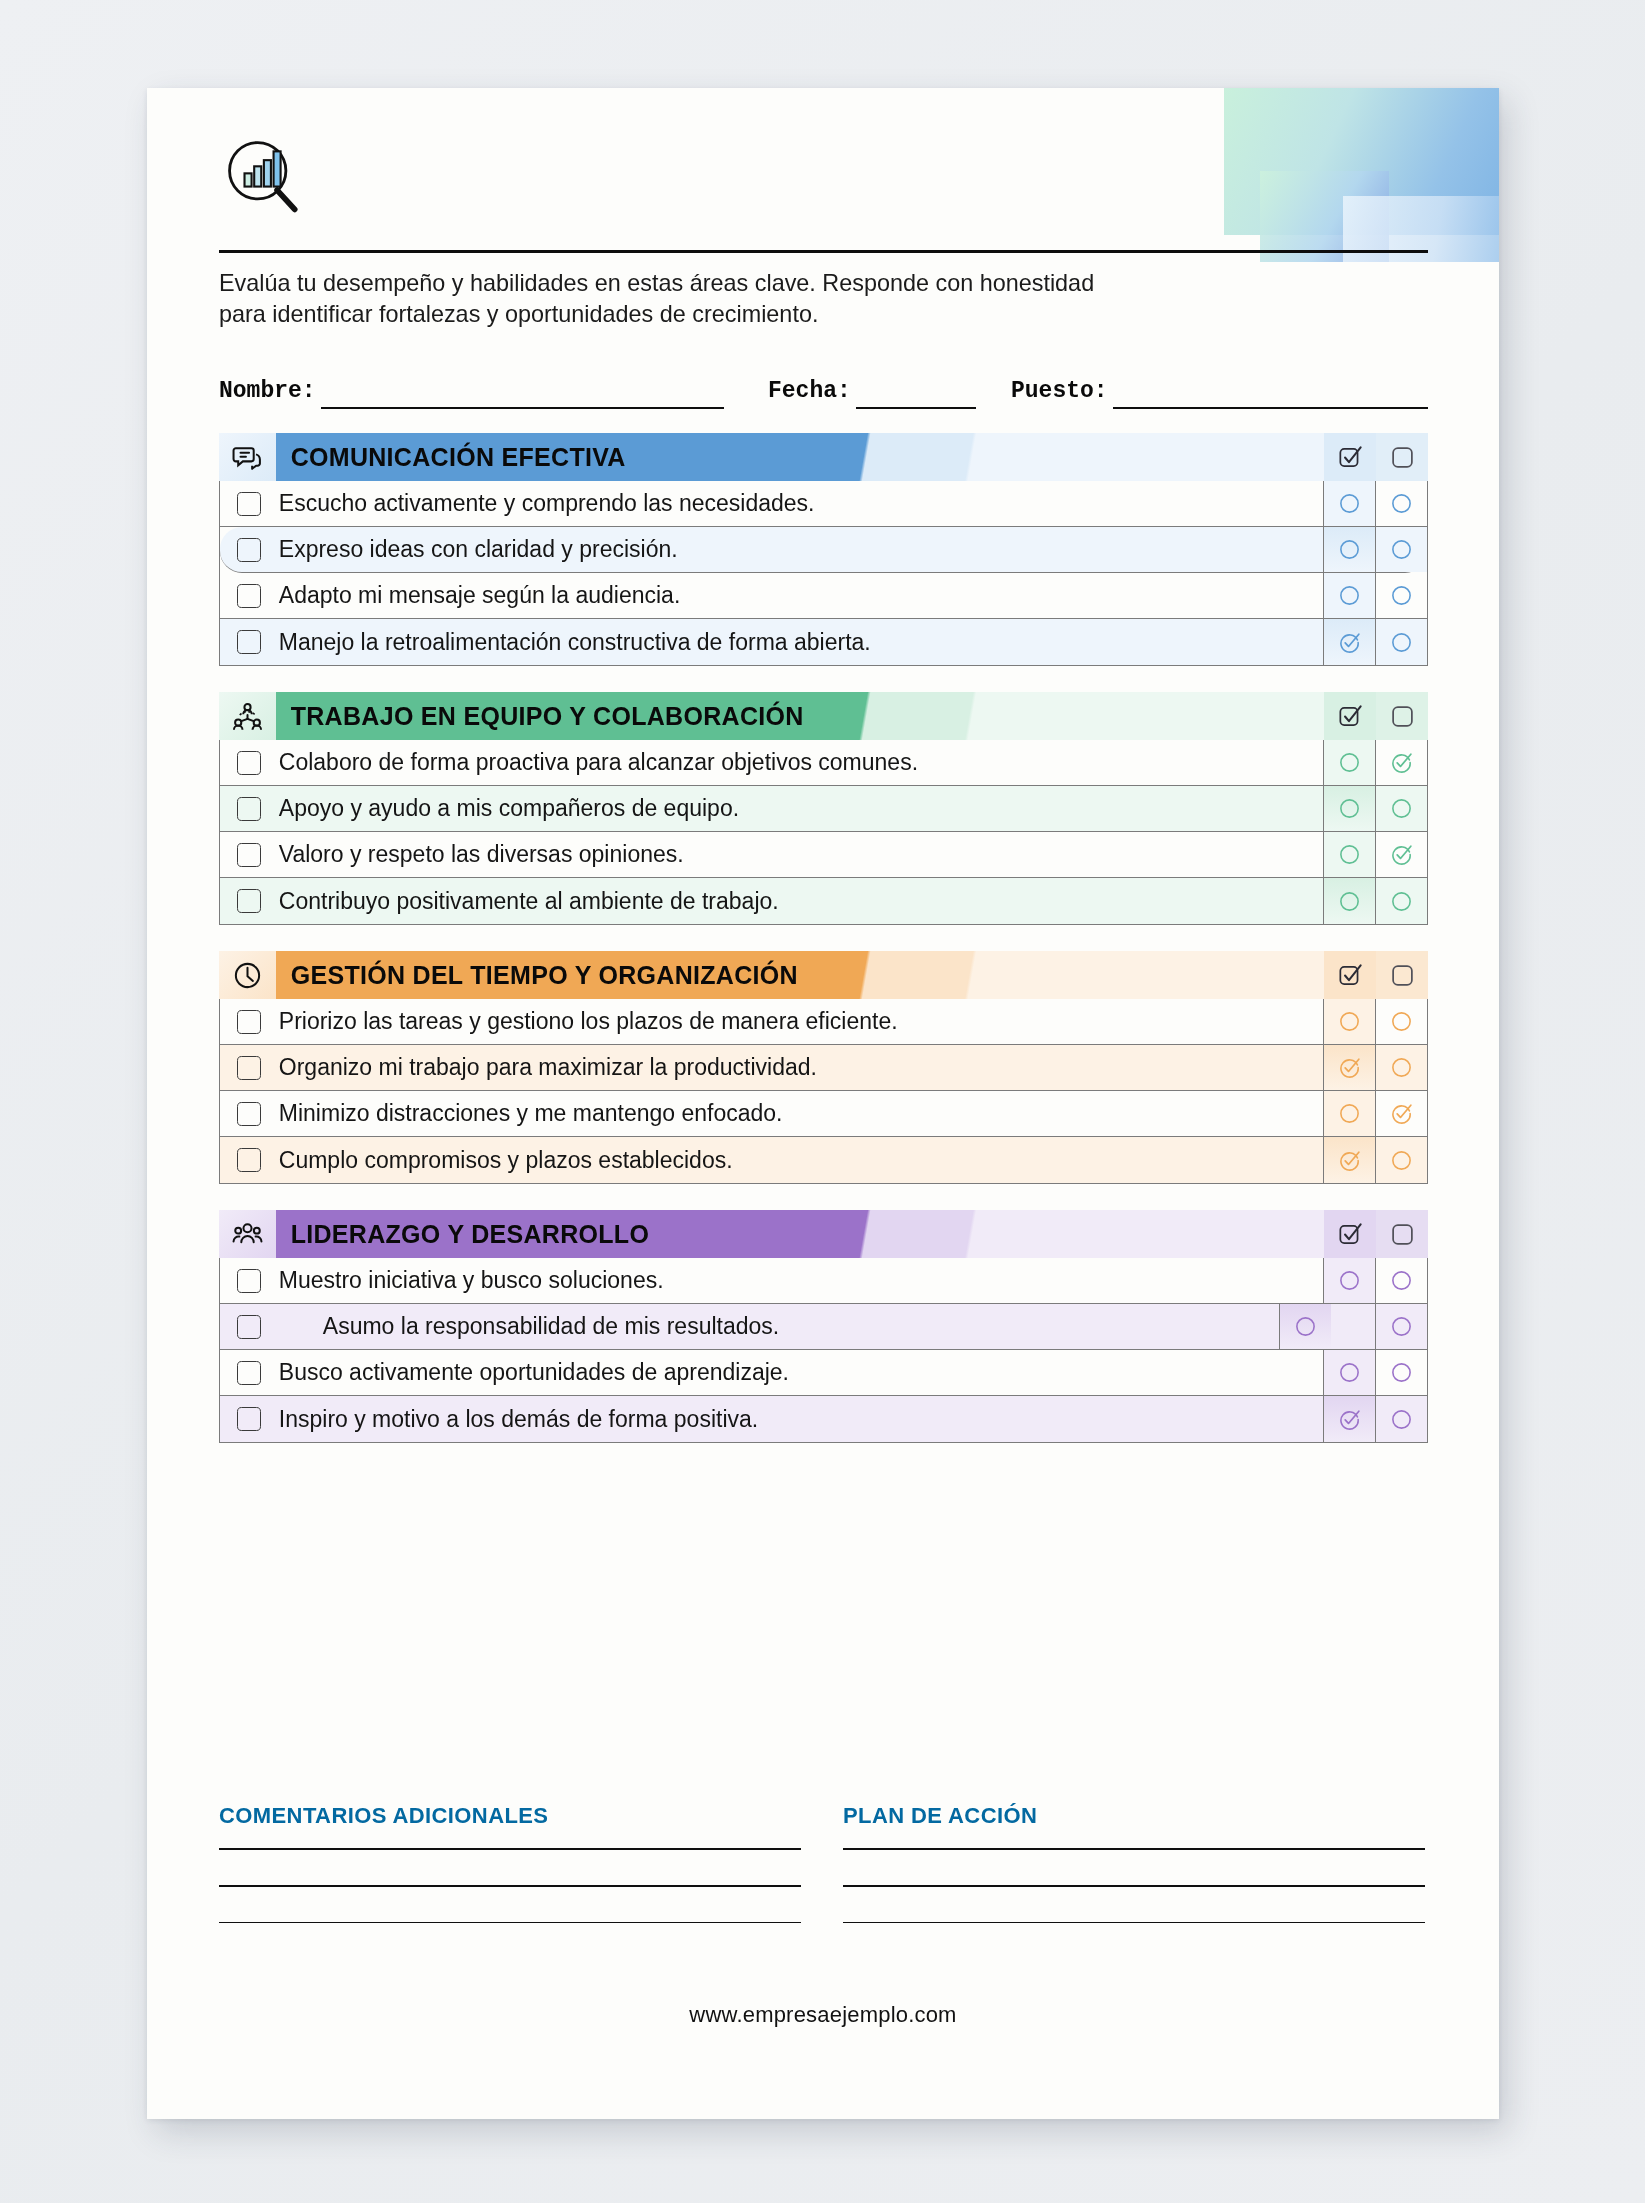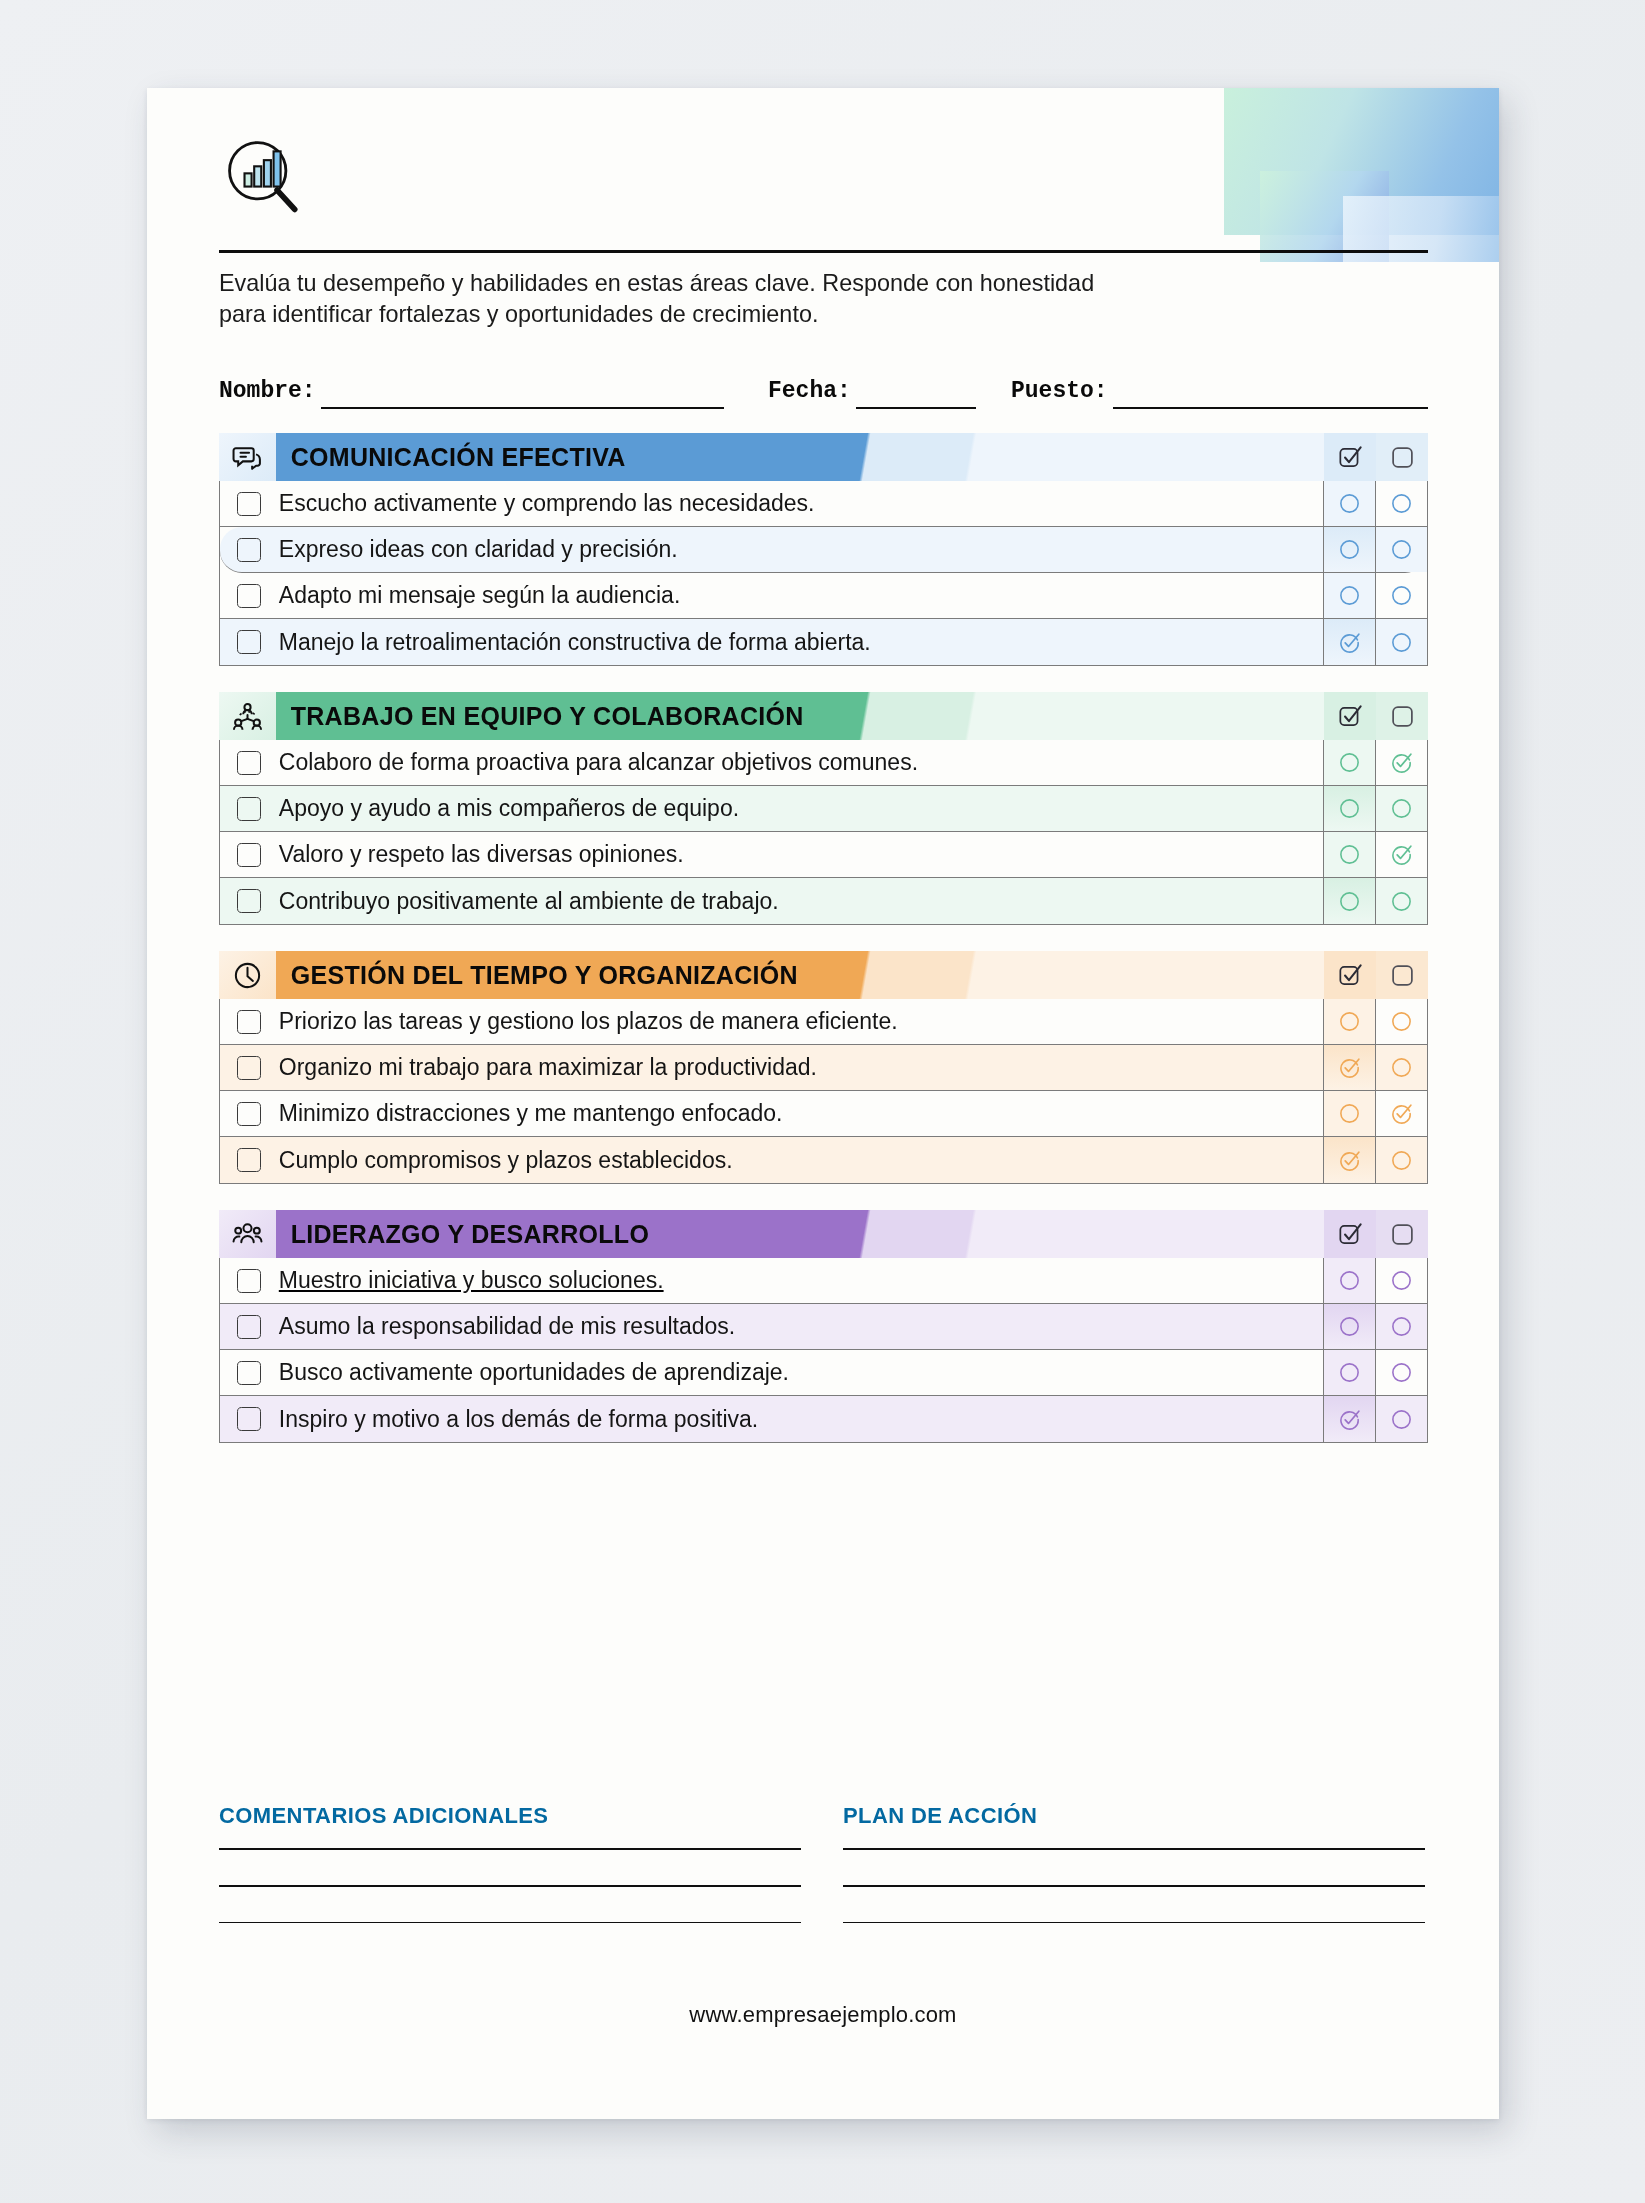--- a/index.html
+++ b/index.html
@@ -471,37 +471,37 @@
         <path d="M9 16 l5 6 L29 3" fill="none" stroke="#2b2b35" stroke-width="2.6" stroke-linecap="round" stroke-linejoin="round"></path>
       </svg>
             </div>
             <div class="sec-col" style="background: rgb(226, 214, 241); opacity: 0.82;">
               <svg viewBox="0 0 32 32" width="25" height="25">
         <rect x="4" y="4" width="24" height="24" rx="6" fill="none" stroke="#2b2b35" stroke-width="2.2"></rect>
       </svg>
             </div>
           </div>
           <div class="rows">
-            <div class="row" style="background: rgb(253, 253, 251); text-decoration: underline;">
+            <div class="row" style="background: rgb(253, 253, 251);">
               <div class="cell-chk">
                 <span class="emptybox"></span>
               </div>
               <div class="cell-txt">Muestro iniciativa y busco soluciones.</div>
               <div class="cell-c" style="background: rgb(241, 235, 248);">
                 <svg viewBox="0 0 32 32" width="23" height="23">
         <circle cx="16" cy="16" r="12" fill="none" stroke="#9b72c9" stroke-width="2.2"></circle>
       </svg>
               </div>
               <div class="cell-c" style="background: rgb(253, 253, 251);">
                 <svg viewBox="0 0 32 32" width="23" height="23">
         <circle cx="16" cy="16" r="12" fill="none" stroke="#9b72c9" stroke-width="2.2"></circle>
       </svg>
               </div>
             </div>
-            <div class="row" style="background: rgb(241, 235, 248);">
+            <div class="row" style="background: rgb(241, 235, 248); gap: 44px;">
               <div class="cell-chk">
                 <span class="emptybox"></span>
               </div>
               <div class="cell-txt">Asumo la responsabilidad de mis resultados.</div>
               <div class="cell-c" style="background: linear-gradient(rgb(226, 214, 241), rgb(241, 235, 248));">
                 <svg viewBox="0 0 32 32" width="23" height="23">
         <circle cx="16" cy="16" r="12" fill="none" stroke="#9b72c9" stroke-width="2.2"></circle>
       </svg>
               </div>
               <div class="cell-c" style="background: rgb(241, 235, 248);">

